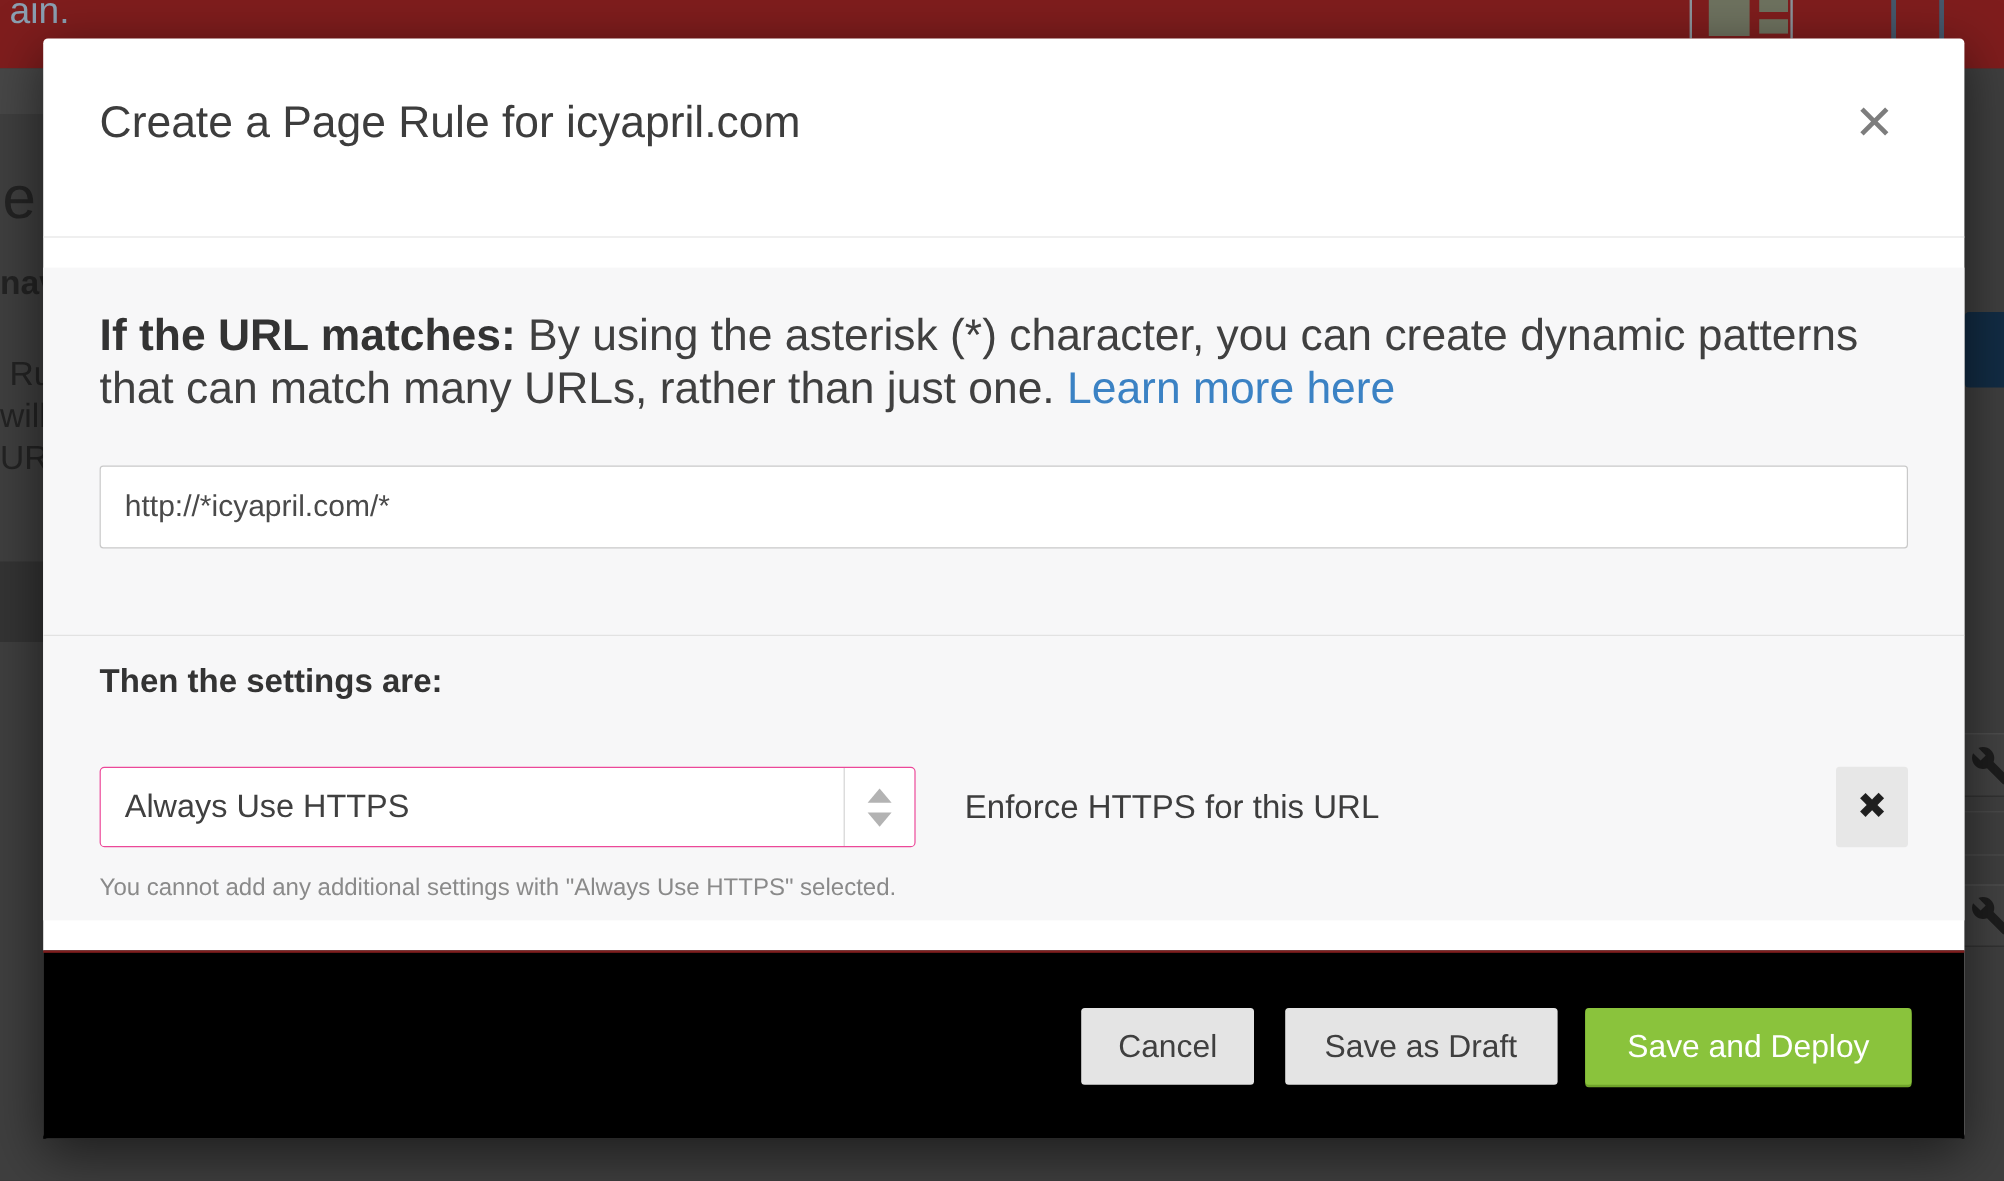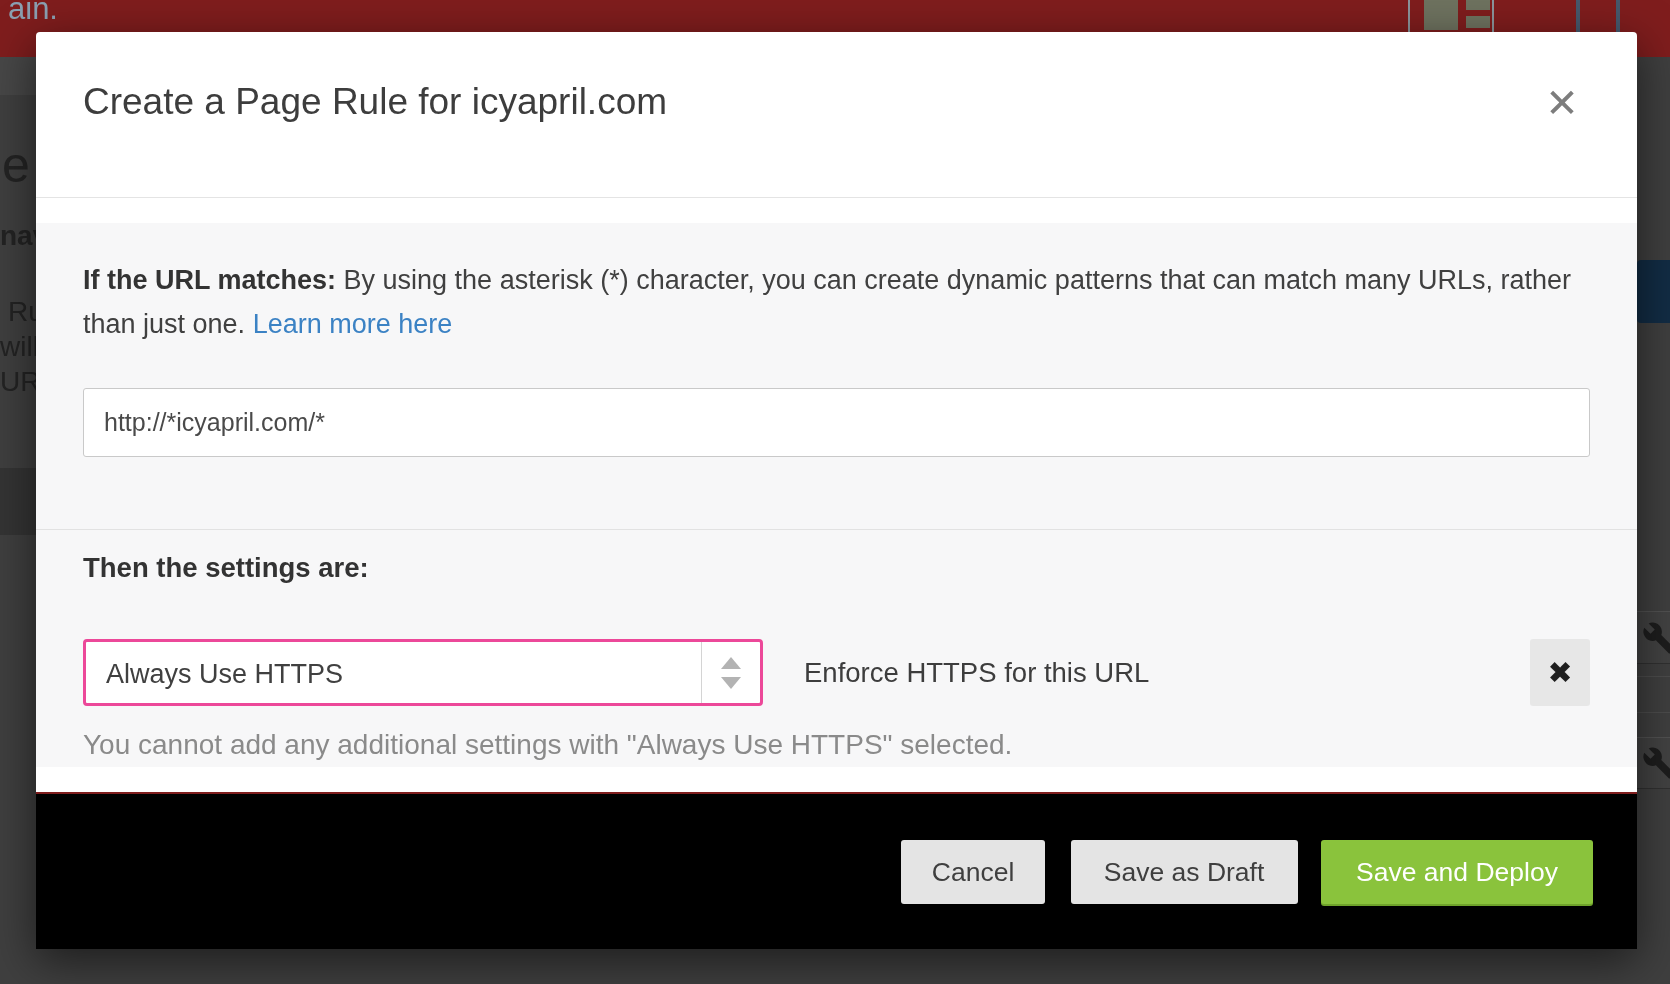--- a/index.html
+++ b/index.html
@@ -39,44 +39,44 @@
   .modal{position:absolute;left:36px;top:32px;width:1601px;height:917px;background:#ffffff;
          border-radius:4px;box-shadow:0 12px 45px rgba(0,0,0,.55);display:flex;flex-direction:column;gap:25px;}
   .modal-header{position:relative;height:140px;flex:none;}
   .modal-title{position:absolute;left:47px;top:0;line-height:140px;margin:0;
                font-size:37px;font-weight:400;color:#3d3d3d;}
   .close-btn{position:absolute;right:52px;top:48px;width:46px;height:46px;border:none;background:none;
              font-size:40px;line-height:46px;color:#7d7d7d;cursor:pointer;padding:0;text-align:center;}
   .hdr-divider{height:1px;background:#e4e4e4;flex:none;}
 
   .modal-body{flex:1;background:#f7f7f8;overflow:hidden;}
-  .url-text{margin:0;padding:35px 47px 0 47px;font-size:27px;line-height:44px;color:#404040;}
+  .url-text{margin:0;padding:35px 47px 0 47px;font-size:37px;line-height:44px;color:#404040;}
   .url-text .lead{font-weight:700;color:#333;}
   .url-text a{color:#3b82c4;text-decoration:none;cursor:pointer;}
   .url-input{display:block;margin:42px 47px 0 47px;width:1507px;height:69px;box-sizing:border-box;
              border:1px solid #c9c9c9;border-radius:3px;background:#fff;padding:0 20px;
              font-size:25px;color:#4a4a4a;font-family:inherit;outline:none;}
   .section-divider{margin-top:72px;height:1px;background:#e2e2e2;}
   .settings-heading{margin:0;padding:22px 56px 0 47px;font-size:27.5px;line-height:32px;
                     font-weight:700;color:#333;}
   .settings-row{display:flex;align-items:center;margin:55px 47px 0 47px;}
-  .setting-select{width:680px;height:67px;box-sizing:border-box;border:3px solid #ec4899;
+  .setting-select{width:680px;height:67px;box-sizing:border-box;border:1px solid #ec4899;
                   border-radius:4px;background:#fff;display:flex;cursor:pointer;}
   .select-value{flex:1;font-size:27px;color:#404040;line-height:65px;padding-left:20px;
                 white-space:nowrap;overflow:hidden;}
   .select-arrows{width:58px;border-left:1px solid #d4d4d4;display:flex;flex-direction:column;
                  align-items:center;justify-content:center;gap:8px;}
   .tri-up{width:0;height:0;border-left:10px solid transparent;border-right:10px solid transparent;
           border-bottom:12px solid #b3b3b3;}
   .tri-down{width:0;height:0;border-left:10px solid transparent;border-right:10px solid transparent;
             border-top:12px solid #b3b3b3;}
   .setting-desc{margin-left:41px;font-size:27.5px;color:#3d3d3d;}
   .remove-btn{margin-left:auto;width:60px;height:67px;border:none;border-radius:3px;background:#e7e7e7;
               font-size:30px;color:#1f1f1f;cursor:pointer;line-height:67px;padding:0;text-align:center;}
-  .settings-note{margin:23px 47px 0 47px;font-size:28px;color:#8a8a8a;}
+  .settings-note{margin:23px 47px 0 47px;font-size:20px;color:#8a8a8a;}
 
   .modal-footer{flex:none;height:157px;box-sizing:border-box;background:#000000;
                 border-top:2px solid #7f1d1d;padding:46px 44px 0 44px;text-align:right;}
   .btn{display:inline-block;height:64px;border:none;border-radius:3px;font-size:26.5px;
        font-family:inherit;cursor:pointer;vertical-align:top;}
   .btn-gray{background:#e4e4e4;color:#3f3f3f;box-shadow:0 2px 1px rgba(0,0,0,0.14);padding:0 28px;}
   .btn-cancel{width:144px;padding:0;}
   .btn-draft{margin-left:21px;width:227px;padding:0;}
   .btn-green{margin-left:19px;width:272px;background:#8ac33c;color:#ffffff;
              box-shadow:0 2px 0 #6fa32a;padding:0;}

